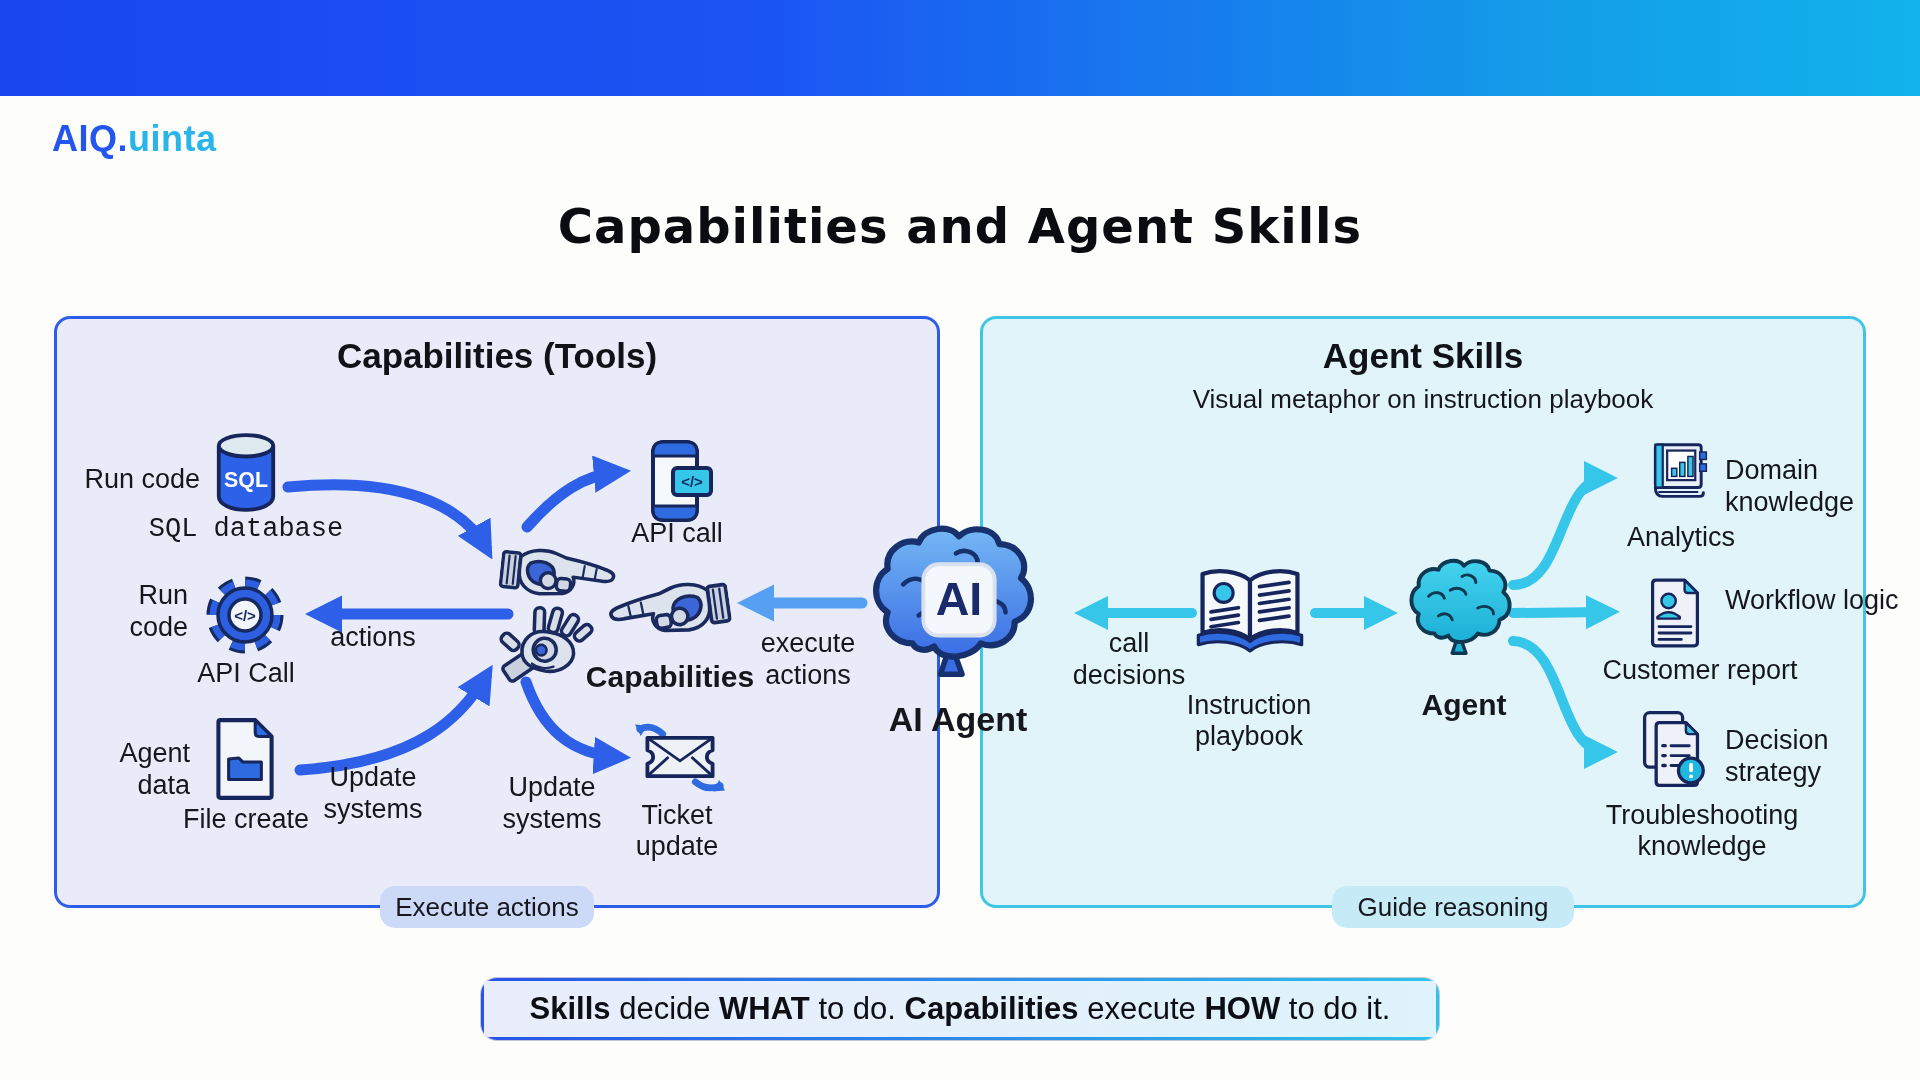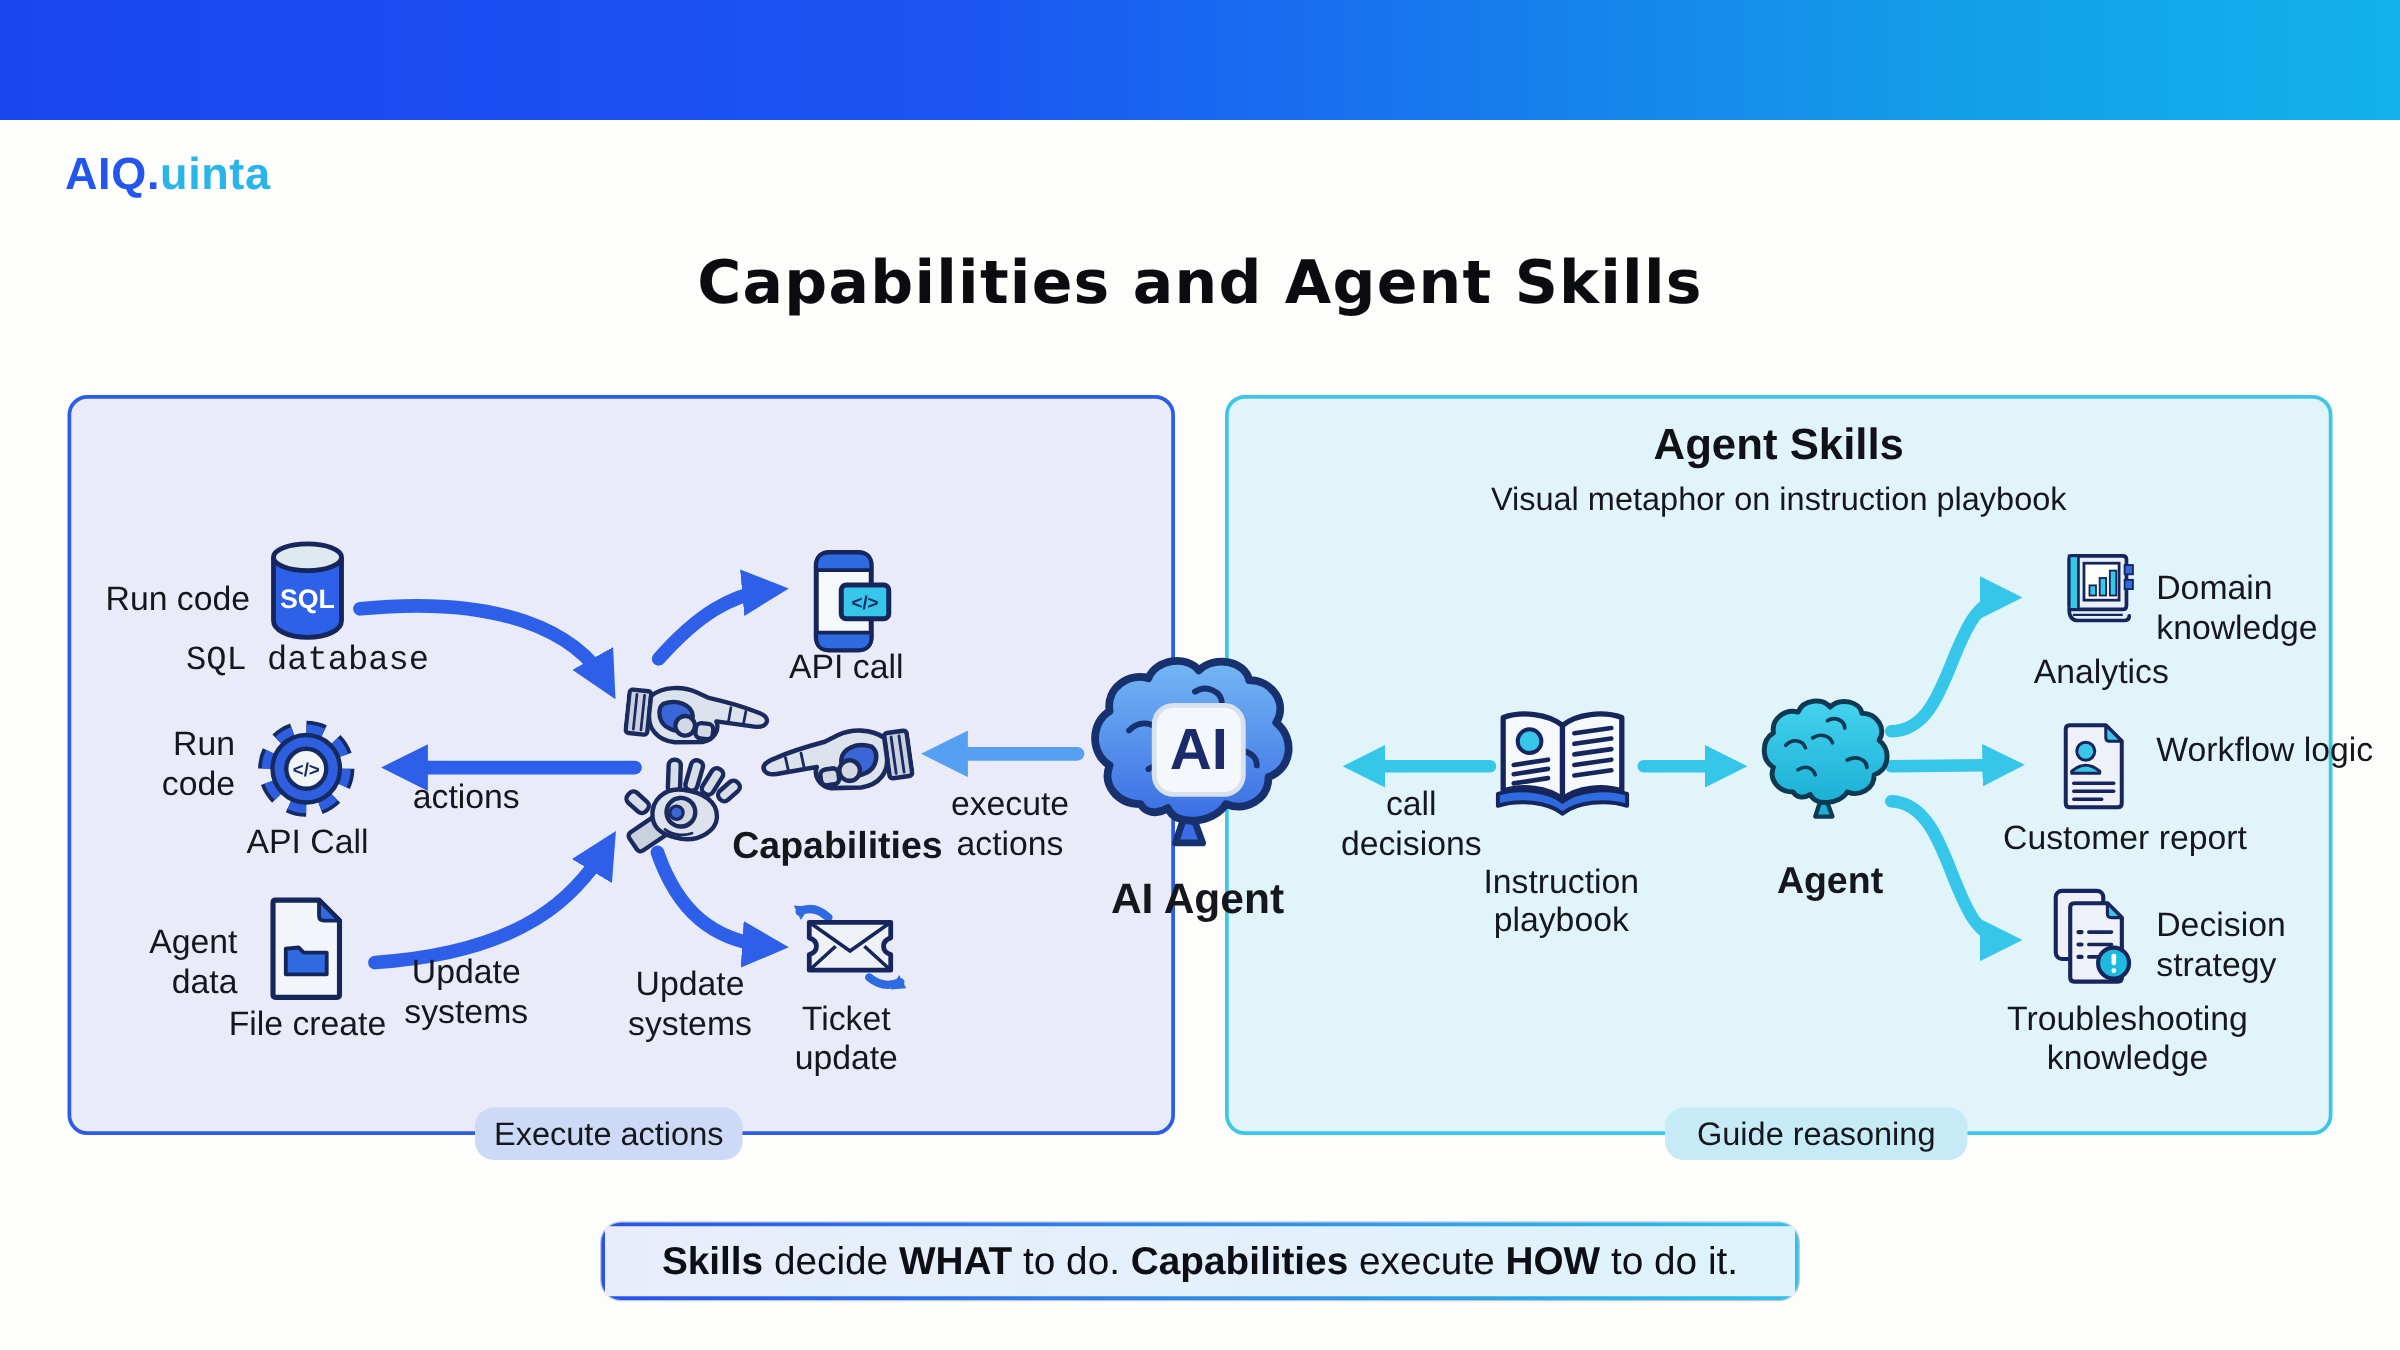--- a/index.html
+++ b/index.html
@@ -57,20 +57,21 @@
 
   <div id="logo" class="abs">
     <span class="lg1">AIQ.</span><span class="lg2">uinta</span>
   </div>
 
   <div id="main-title" class="abs">Capabilities and Agent Skills</div>
 
   <div id="panel-left" class="abs panel"></div>
   <div id="panel-right" class="abs panel"></div>
 
+  <div class="abs panel-title" style="left:54px;top:336px;width:886px;">Capabilities (Tools)</div>
 
   <div class="abs panel-title" style="left:980px;top:336px;width:886px;">Agent Skills</div>
   <div class="abs panel-sub" style="left:980px;top:384px;width:886px;">Visual metaphor on instruction playbook</div>
 
   <svg id="arrows" class="abs" width="1920" height="1080" viewBox="0 0 1920 1080">
     <defs>
       <marker id="mblue" viewBox="0 0 4 4" refX="2.6" refY="2" markerWidth="3.4" markerHeight="3.4" orient="auto" markerUnits="strokeWidth">
         <path d="M0,0 L4,2 L0,4 Z" fill="#2e5fe8"></path>
       </marker>
       <marker id="mlight" viewBox="0 0 4 4" refX="2.6" refY="2" markerWidth="3.4" markerHeight="3.4" orient="auto" markerUnits="strokeWidth">

